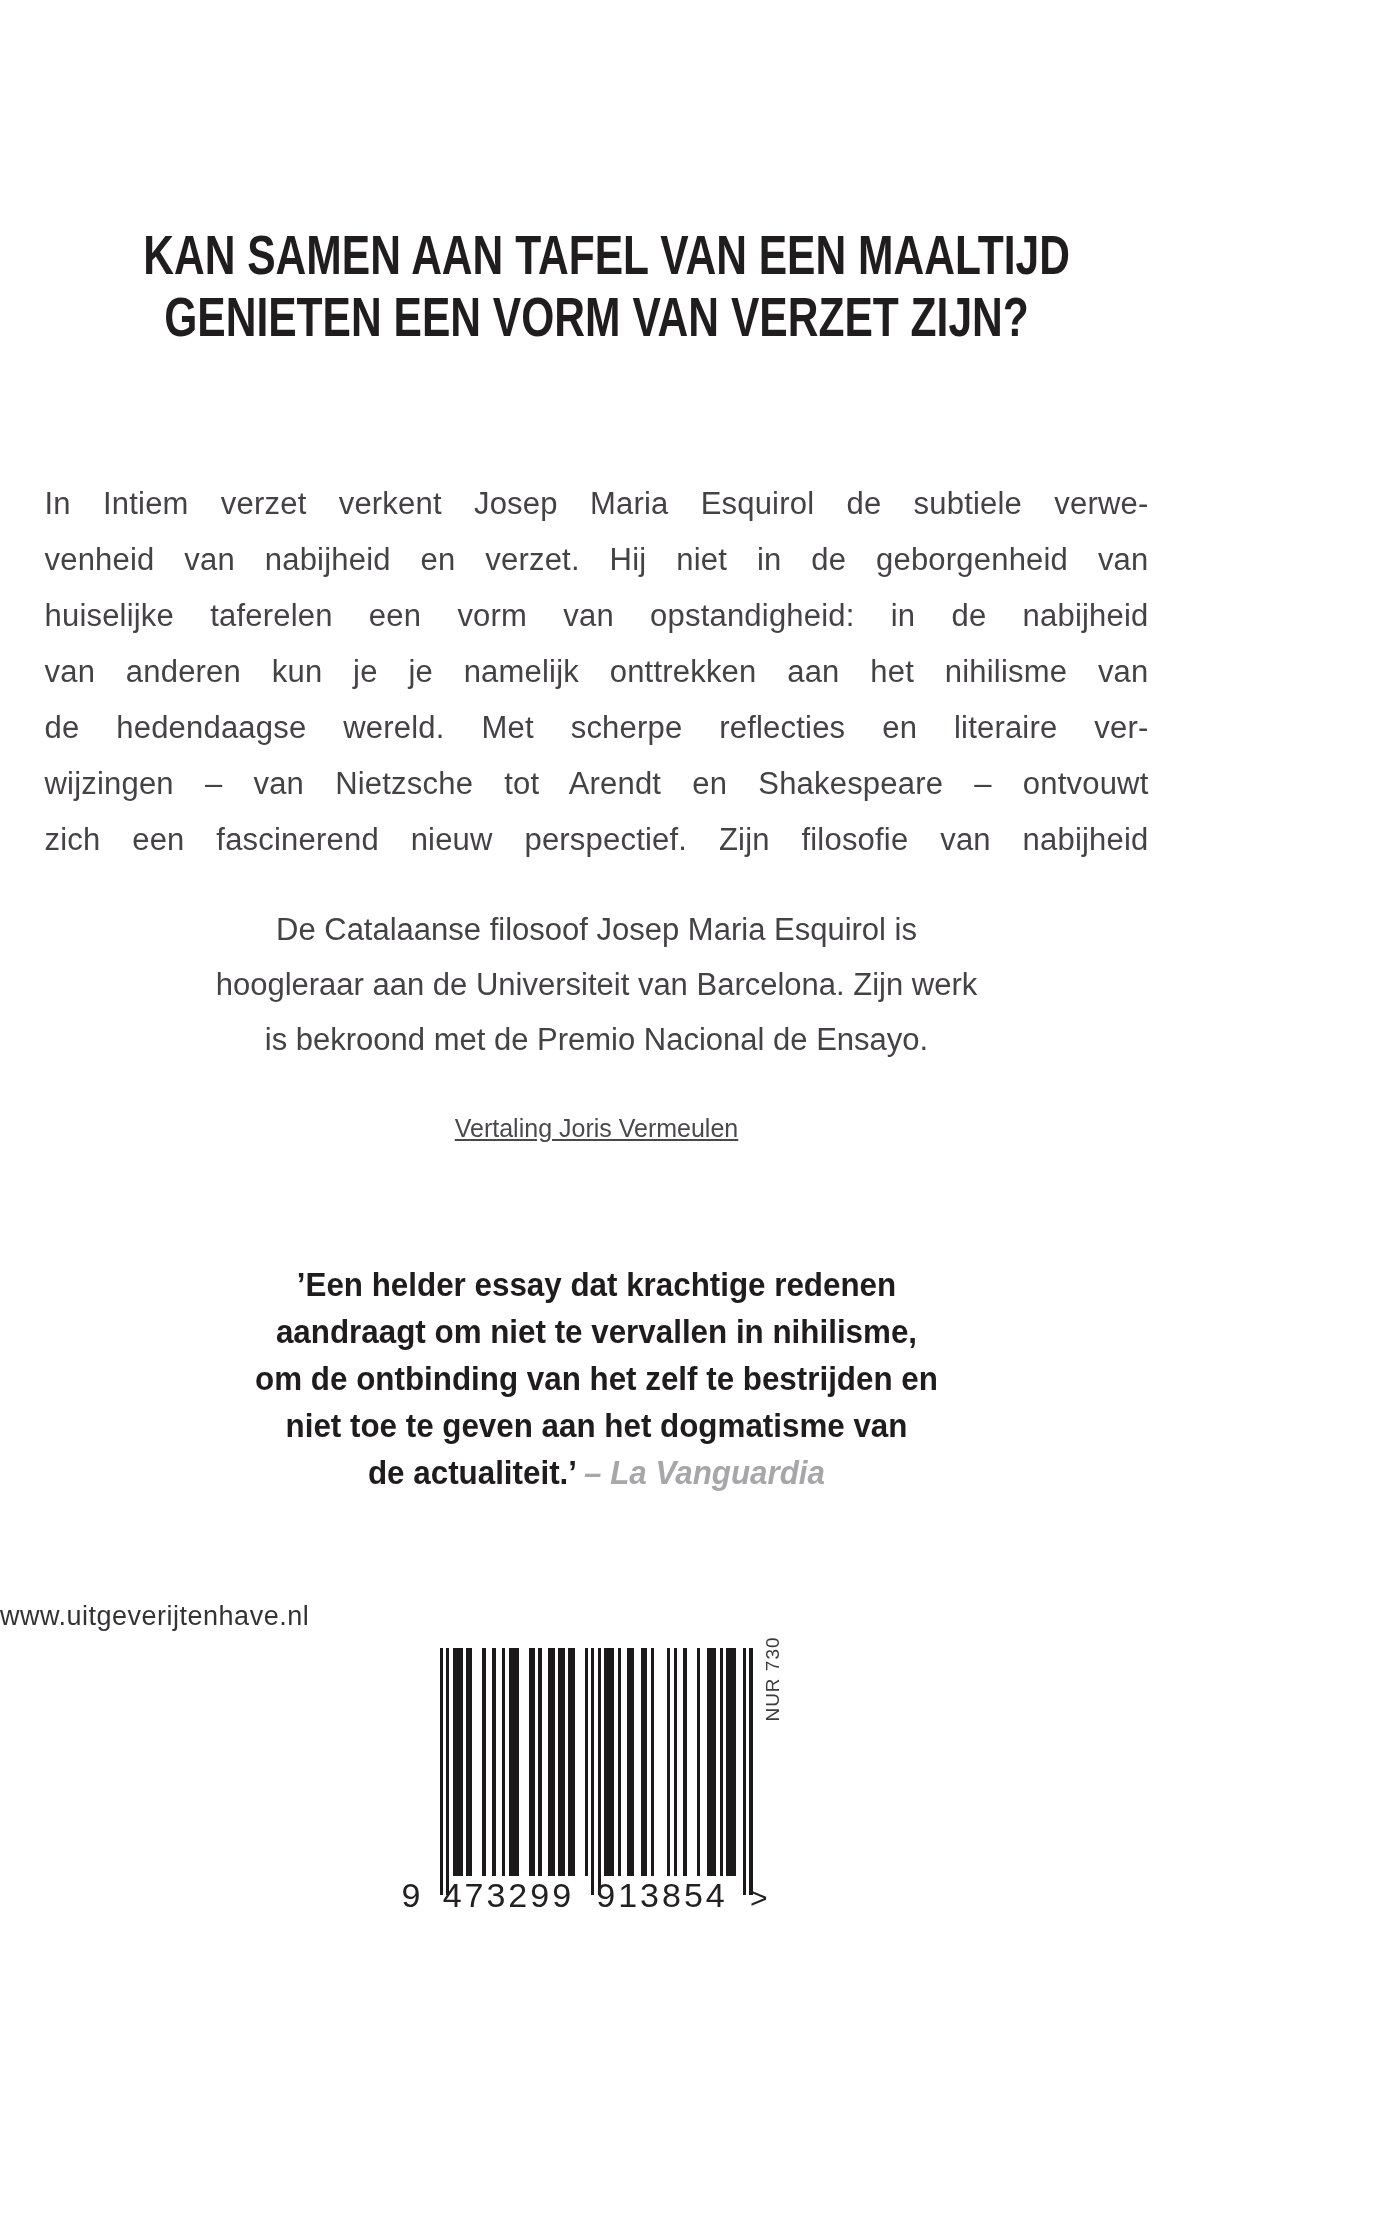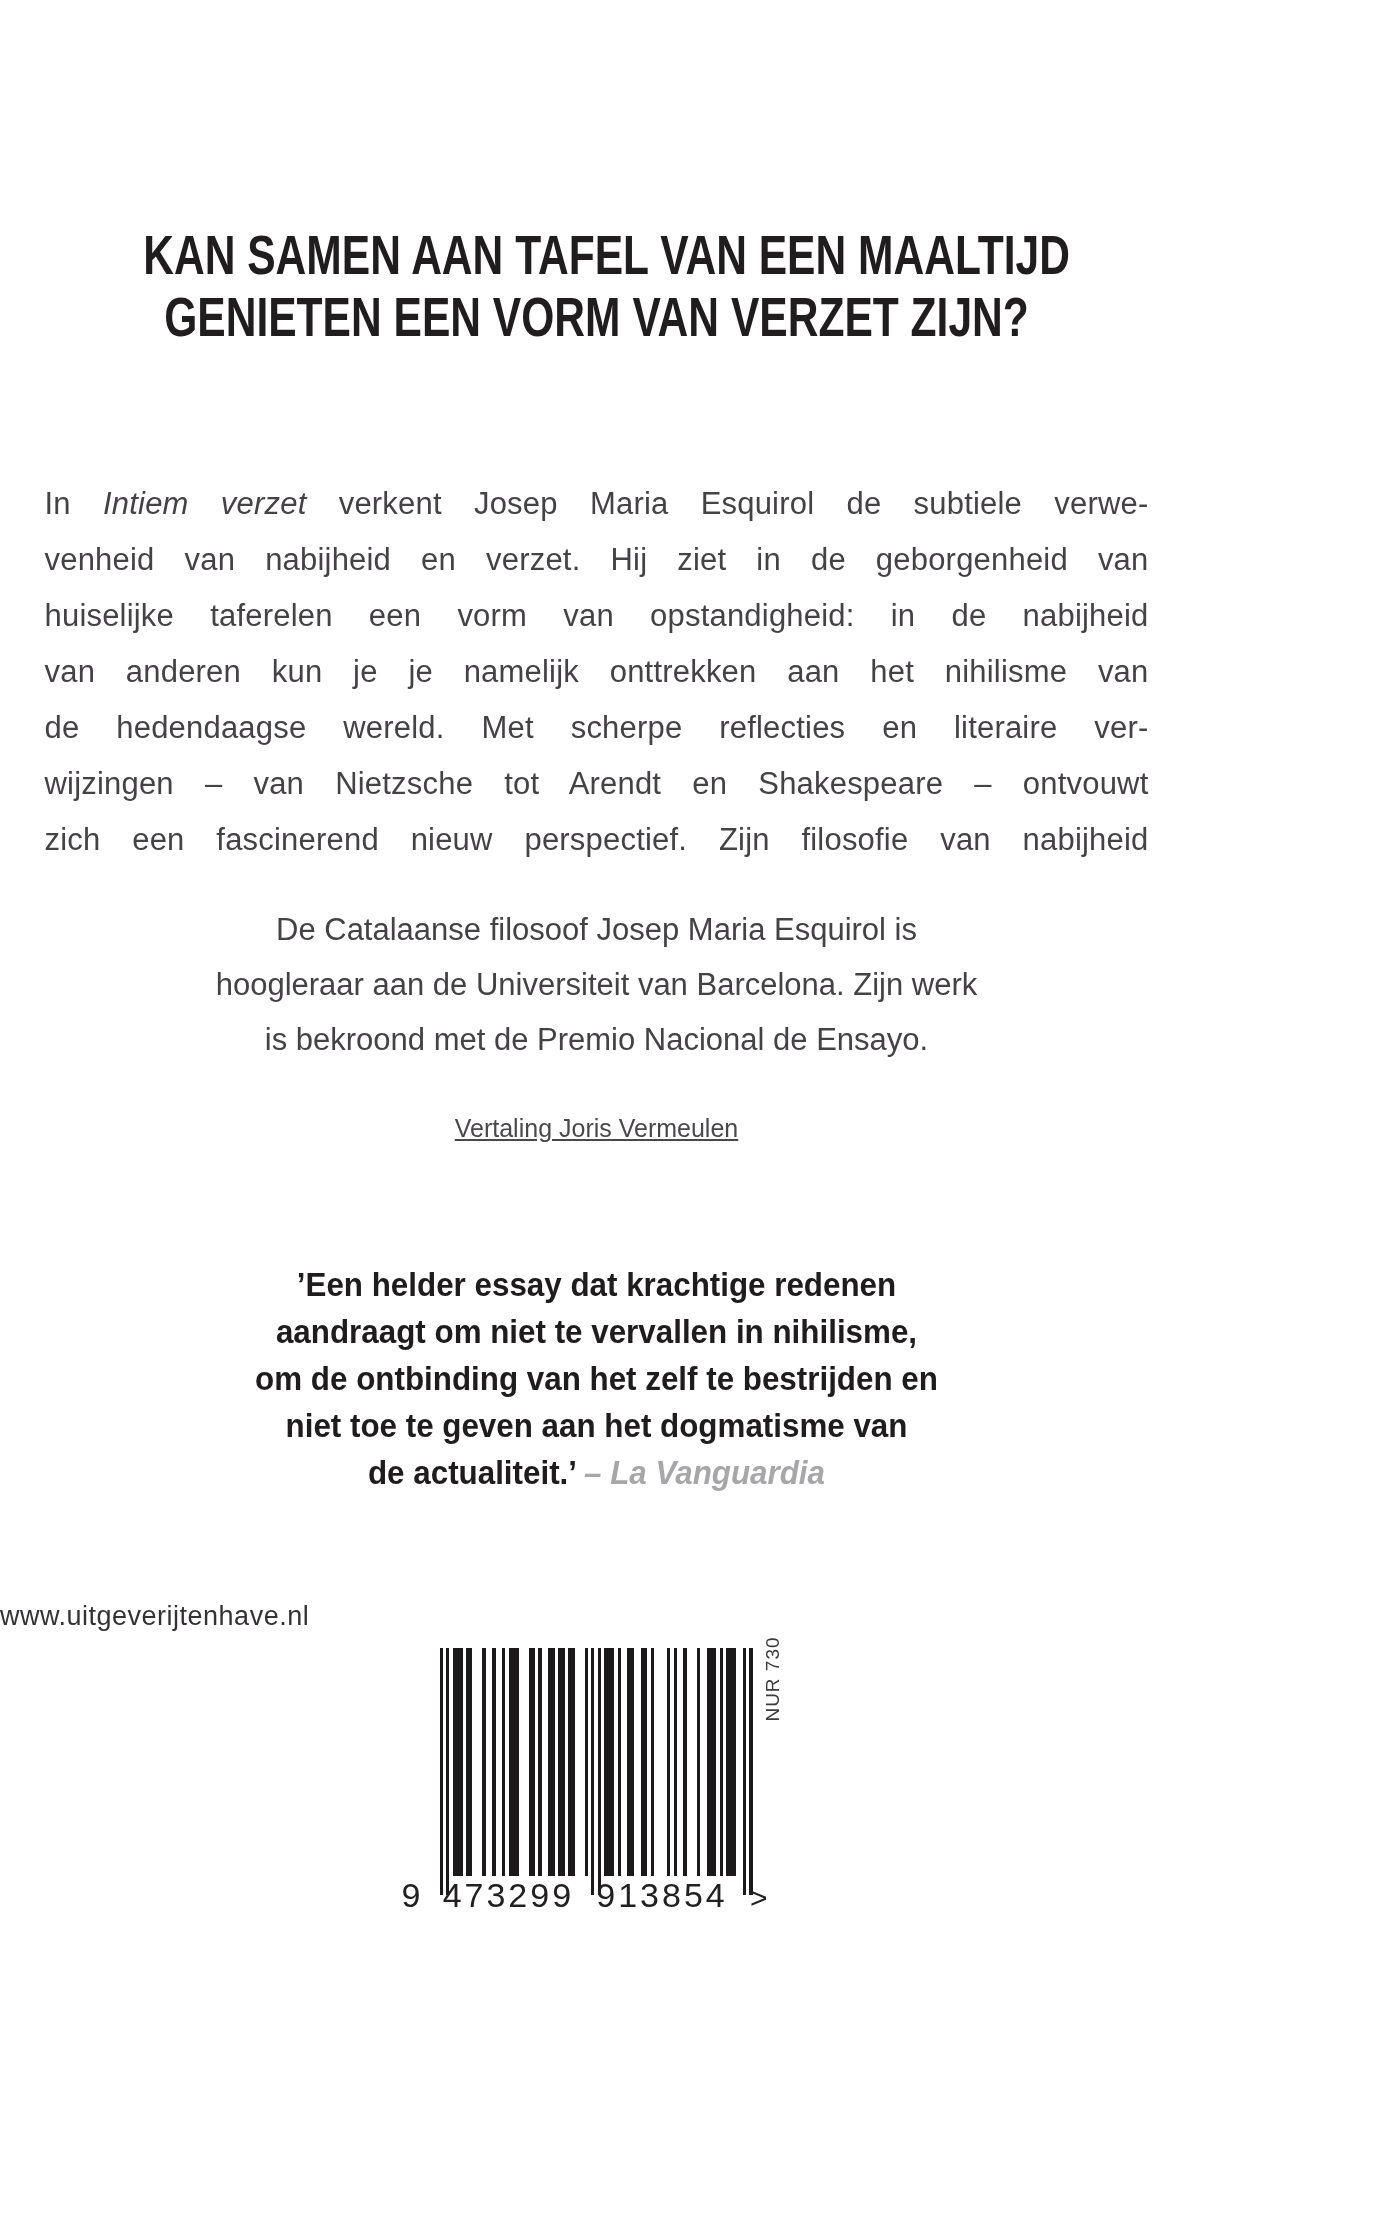--- a/index.html
+++ b/index.html
@@ -32,21 +32,21 @@
     line-height:56px;
     letter-spacing:0.2px;
     color:#454246;
   }
   .synopsis .line{
     text-align:justify;
     text-align-last:justify;
     text-justify:inter-word;
     white-space:normal;
   }
-  .italic{font-style:italic;}
+  .italic{}
   
   .bio{
     margin:34px auto 0;
     text-align:center;
     font-size:31px;
     line-height:55px;
     color:#454246;
     white-space:pre-line;
   }
   .translator{
@@ -125,21 +125,21 @@
 
 <div class="page">
 
   <h1 class="headline">
     <div>KAN SAMEN AAN TAFEL VAN EEN MAALTIJD</div>
     <div>GENIETEN EEN VORM VAN VERZET ZIJN?</div>
   </h1>
 
   <section class="synopsis">
     <div class="line"><span>In </span><span class="italic">Intiem verzet</span><span> verkent Josep Maria Esquirol de subtiele verwe-</span></div>
-    <div class="line">venheid van nabijheid en verzet. Hij ziet in de geborgenheid van</div>
+    <div class="line">venheid van nabijheid en verzet. Hij niet in de geborgenheid van</div>
     <div class="line">huiselijke taferelen een vorm van opstandigheid: in de nabijheid</div>
     <div class="line">van anderen kun je je namelijk onttrekken aan het nihilisme van</div>
     <div class="line">de hedendaagse wereld. Met scherpe reflecties en literaire ver-</div>
     <div class="line">wijzingen – van Nietzsche tot Arendt en Shakespeare – ontvouwt</div>
     <div class="line">zich een fascinerend nieuw perspectief. Zijn filosofie van nabijheid</div>
   </section>
 
   <section class="bio">De Catalaanse filosoof Josep Maria Esquirol is
 hoogleraar aan de Universiteit van Barcelona. Zijn werk
 is bekroond met de Premio Nacional de Ensayo.</section>

